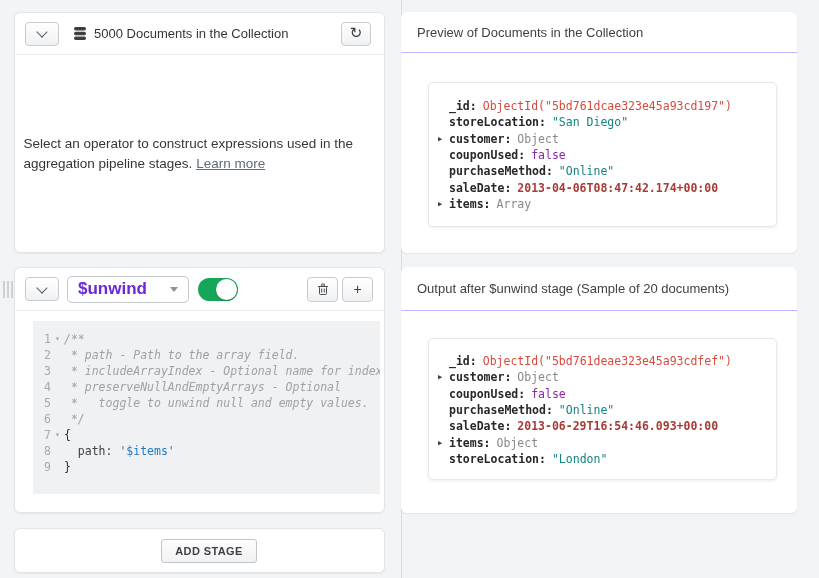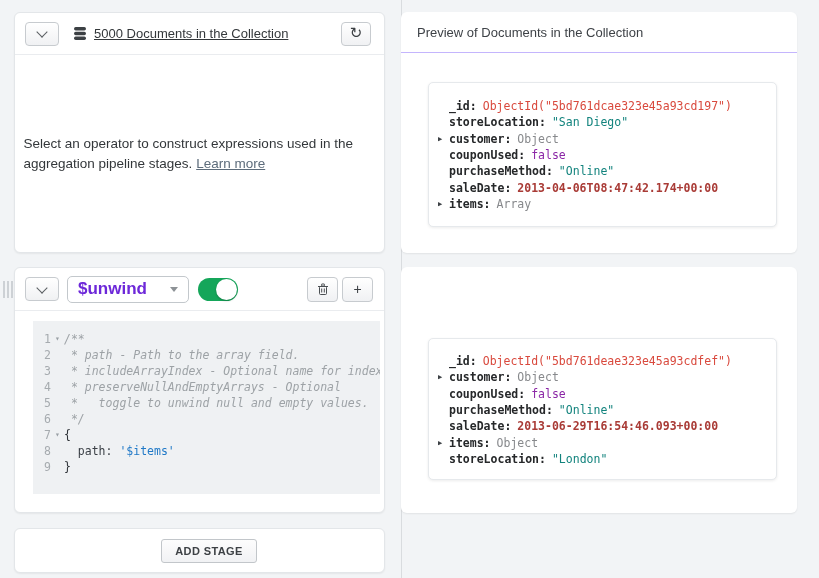--- a/index.html
+++ b/index.html
@@ -86,21 +86,21 @@
       <div class="icon-btn" style="width:34px;">
         <span class="chev"></span>
       </div>
       <svg width="14" height="15" viewBox="0 0 14 15" style="margin-left:14px;">
         <g fill="#3c4044">
           <rect x="1" y="1" width="12" height="3.4" rx="1.7"></rect>
           <rect x="1" y="5.8" width="12" height="3.4" rx="1.7"></rect>
           <rect x="1" y="10.6" width="12" height="3.4" rx="1.7"></rect>
         </g>
       </svg>
-      <span class="title-13" style="margin-left:7px;text-decoration:underline;">5000 Documents in the Collection</span>
+      <span class="title-13" style="margin-left:7px;">5000 Documents in the Collection</span>
       <div class="icon-btn" style="width:30px;margin-left:auto;margin-right:3px;">
         <span class="refresh-glyph">↻</span>
       </div>
     </div>
     <div class="body">
       <div class="hint">
         <span>Select an operator to construct expressions used in the aggregation pipeline stages.</span>
         <a>Learn more</a>
       </div>
     </div>
@@ -228,20 +228,23 @@
           <div class="code-line">
             <span class="ln">9</span>
             <span class="fold"></span>
             <span class="code"><span class="c-brace">}</span></span>
           </div>
         </div>
     </div>
   </div>
 
   <div class="panel" id="panel-output">
+    <div class="panel-header">
+      <span>Output after $unwind stage (Sample of 20 documents)</span>
+    </div>
     <div class="doc-card">
       <div>
           <div class="doc-line">
             <span class="arrow"></span>
             <span class="doc-key">_id:</span>
             <span class="doc-val t-objectid">ObjectId("5bd761deae323e45a93cdfef")</span>
           </div>
           <div class="doc-line">
             <span class="arrow">▶</span>
             <span class="doc-key">customer:</span>

